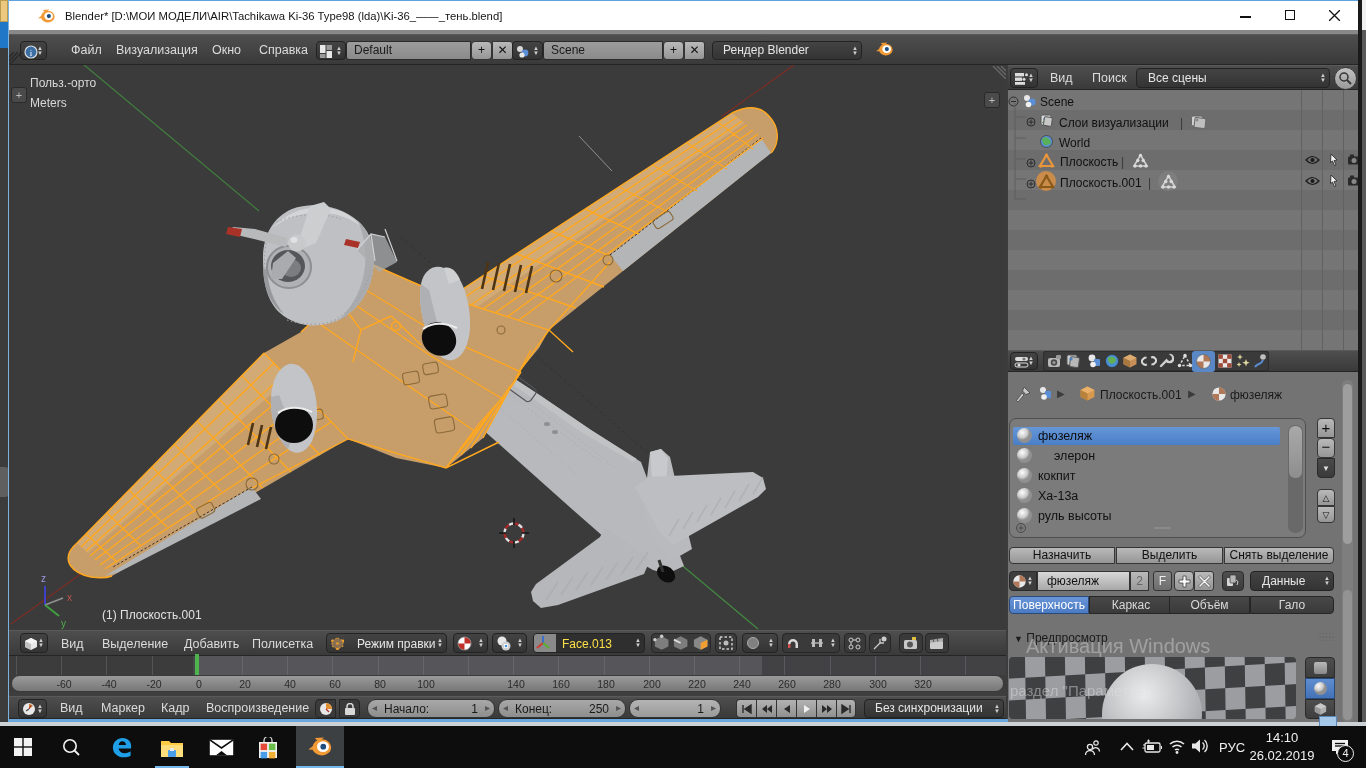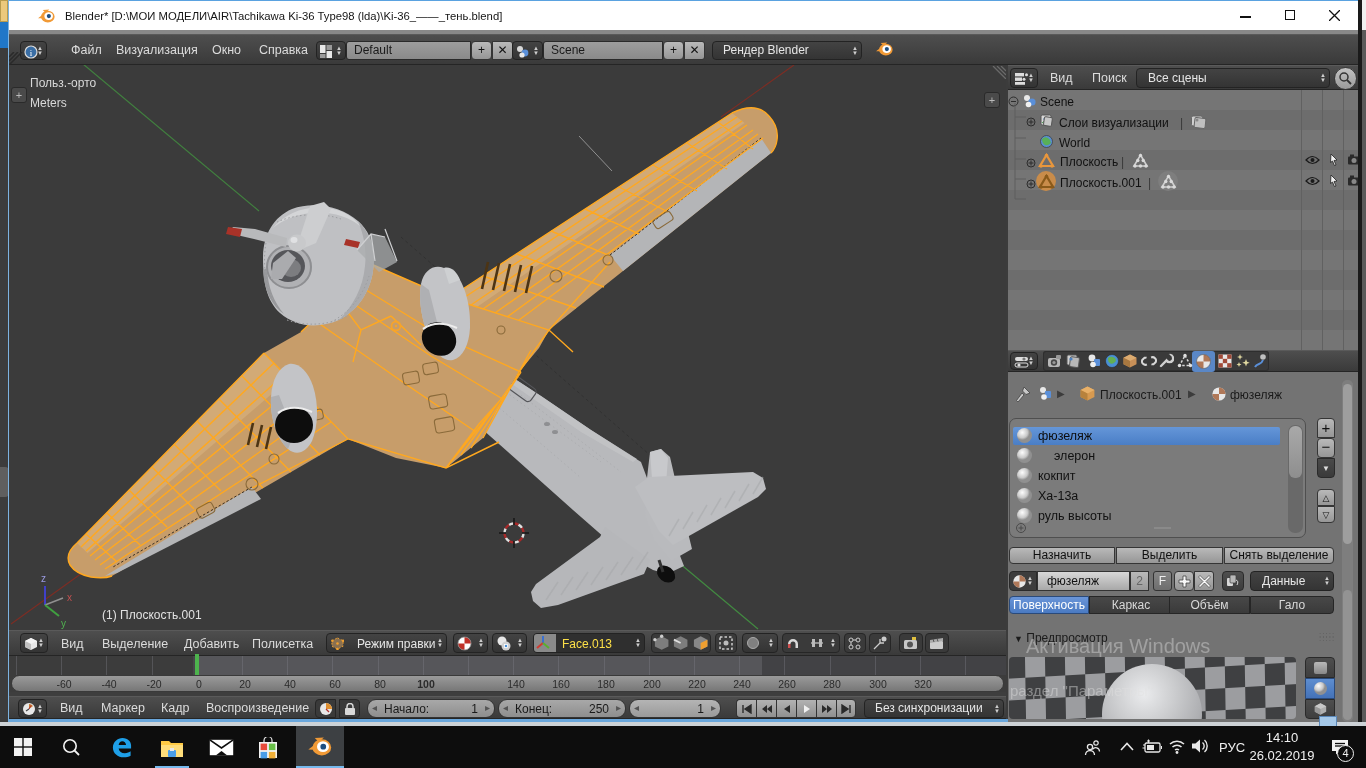--- a/index.html
+++ b/index.html
@@ -331,21 +331,21 @@
     </div>
     <div class="abs" style="left:2px;top:675px;width:993px;height:17px;background:linear-gradient(#9a9a9a,#777777);border:1px solid #3a3a3a;border-radius:9px;" id="ruler">
       <div class="num" style="left:52px;">-60</div>
         <div class="num" style="left:97px;">-40</div>
       <div class="num" style="left:142px;">-20</div>
         <div class="num" style="left:187px;">0</div>
       <div class="num" style="left:233px;">20</div>
         <div class="num" style="left:278px;">40</div>
       <div class="num" style="left:323px;">60</div>
         <div class="num" style="left:368px;">80</div>
-      <div class="num" style="left:414px;font-weight:bold;">100</div>
+      <div class="num" style="left:414px;">100</div>
         <div class="num" style="left:452px;margin-top:44px;">120</div>
       <div class="num" style="left:504px;">140</div>
         <div class="num" style="left:549px;">160</div>
       <div class="num" style="left:594px;">180</div>
         <div class="num" style="left:640px;">200</div>
       <div class="num" style="left:685px;">220</div>
         <div class="num" style="left:730px;">240</div>
       <div class="num" style="left:775px;">260</div>
         <div class="num" style="left:820px;">280</div>
       <div class="num" style="left:866px;">300</div>

